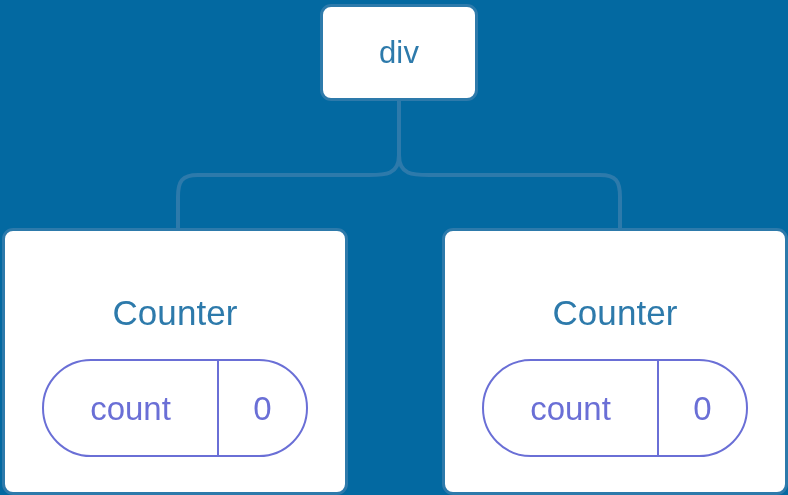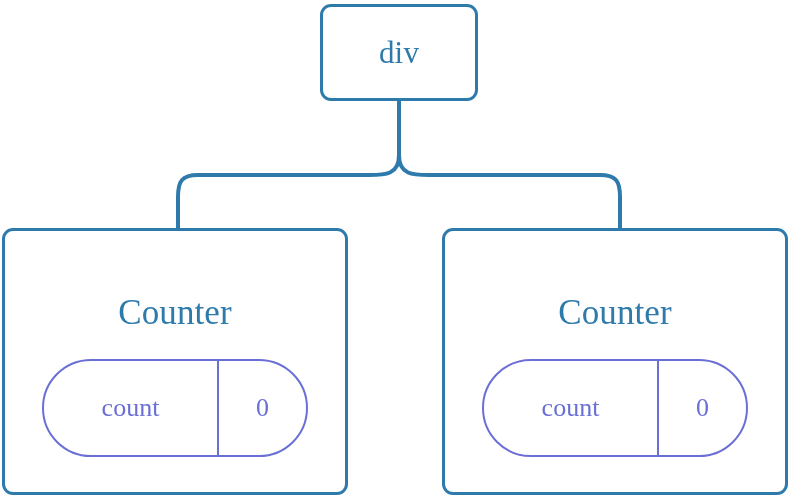--- a/index.html
+++ b/index.html
@@ -11,22 +11,21 @@
     height: 495px;
     overflow: hidden;
     font-family: "Liberation Sans", sans-serif;
     background: #4d6771;
   }
 
   #canvas {
     position: relative;
     width: 788px;
     height: 495px;
-    background: #ffffff;
-    font-family: Liberation Serif, serif;
+    background: #0369a1;
   }
 
   
   #connectors {
     position: absolute;
     left: 0;
     top: 0;
     width: 788px;
     height: 495px;
     pointer-events: none;
@@ -95,21 +94,21 @@
   }
   #node-counter-0 .state-pill { width: 266px; }
   #node-counter-1 .state-pill { width: 266px; }
 
   .state-key,
   .state-value {
     display: flex;
     align-items: center;
     justify-content: center;
     color: #6a6fd6;
-    font-size: 26px;
+    font-size: 33px;
     line-height: 1;
   }
   .state-key {
     width: 175px;
     border-right: 2px solid #6a6fd6;
     box-sizing: border-box;
   }
   .state-value {
     flex: 1;
     box-sizing: border-box;

